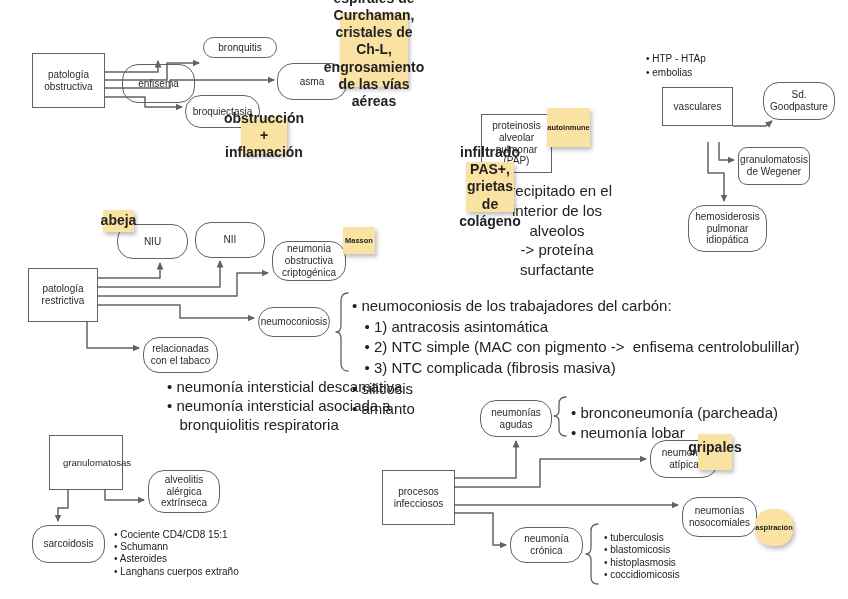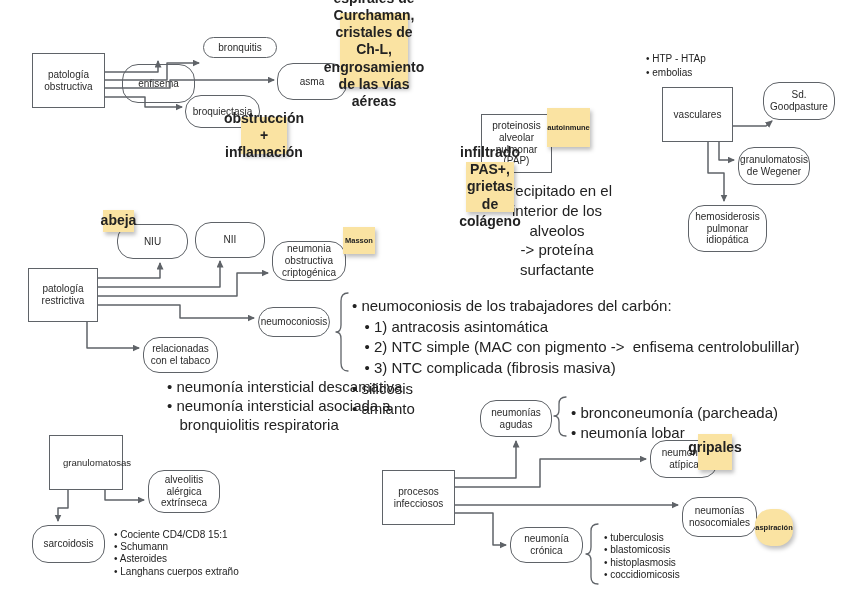--- a/index.html
+++ b/index.html
@@ -60,24 +60,24 @@
   <div class="note" style="left:443px;top:162px;width:48px;height:50px;margin-left:23px;">infiltrado
 PAS+,
 grietas de
 colágeno</div>
   <div class="tbox centered" style="left:500px;top:181px;width:114px;">precipitado en el
 interior de los alveolos
 -&gt; proteína surfactante</div>
 
   <div class="tbox" style="left:646px;top:52px;font-size:10px;line-height:1.4;">• HTP - HTAp
 • embolias</div>
-  <div class="node rect" style="left:662px;top:87px;width:71px;height:55px;">vasculares</div>
+  <div class="node rect" style="left:662px;top:87px;width:71px;height:39px;">vasculares</div>
   <div class="node bubble" style="left:763px;top:82px;width:72px;height:38px;">Sd.
 Goodpasture</div>
-  <div class="node bubble" style="left:738px;top:147px;width:72px;height:38px;">granulomatosis
+  <div class="node bubble" style="left:738px;top:147px;width:72px;height:38px;border-radius:9px;">granulomatosis
 de Wegener</div>
   <div class="node bubble" style="left:688px;top:205px;width:79px;height:47px;">hemosiderosis
 pulmonar
 idiopática</div>
 
   <div class="note" style="left:103px;top:210px;width:31px;height:22px;">abeja</div>
   <div class="node bubble" style="left:117px;top:224px;width:71px;height:35px;">NIU</div>
   <div class="node bubble" style="left:195px;top:222px;width:70px;height:36px;">NII</div>
   <div class="node bubble" style="left:272px;top:241px;width:74px;height:40px;">neumonia
 obstructiva

